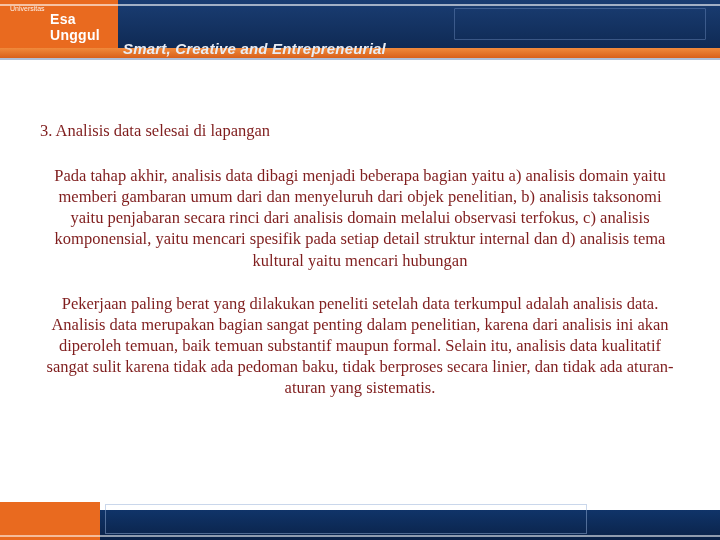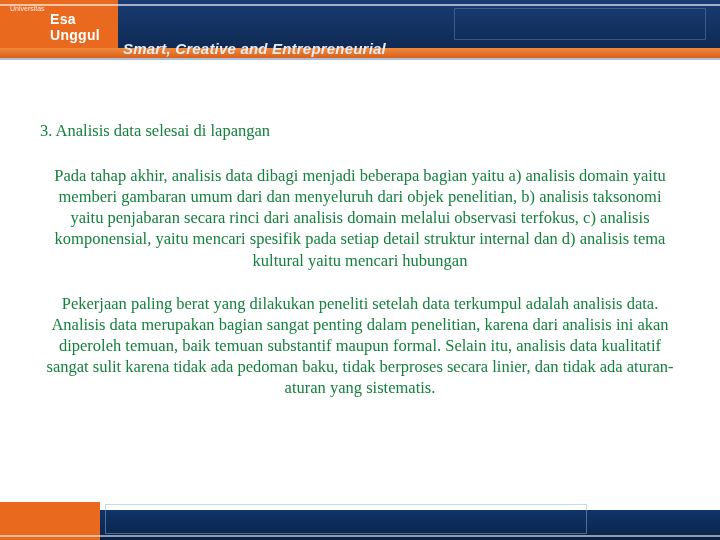--- a/index.html
+++ b/index.html
@@ -80,21 +80,21 @@
   .thin-blue-line {
     height: 2px;
     background: #7a95bd;
     opacity: 0.6;
   }
 
   .content {
     padding: 60px 40px 0 40px;
     font-size: 16.5px;
     line-height: 1.28;
-    color: #15803d;
+    color: #7f1d1d;
   }
   .heading {
     margin-bottom: 24px;
   }
   .para {
     margin-bottom: 22px;
     text-align: center;
   }
 
   .footer {

